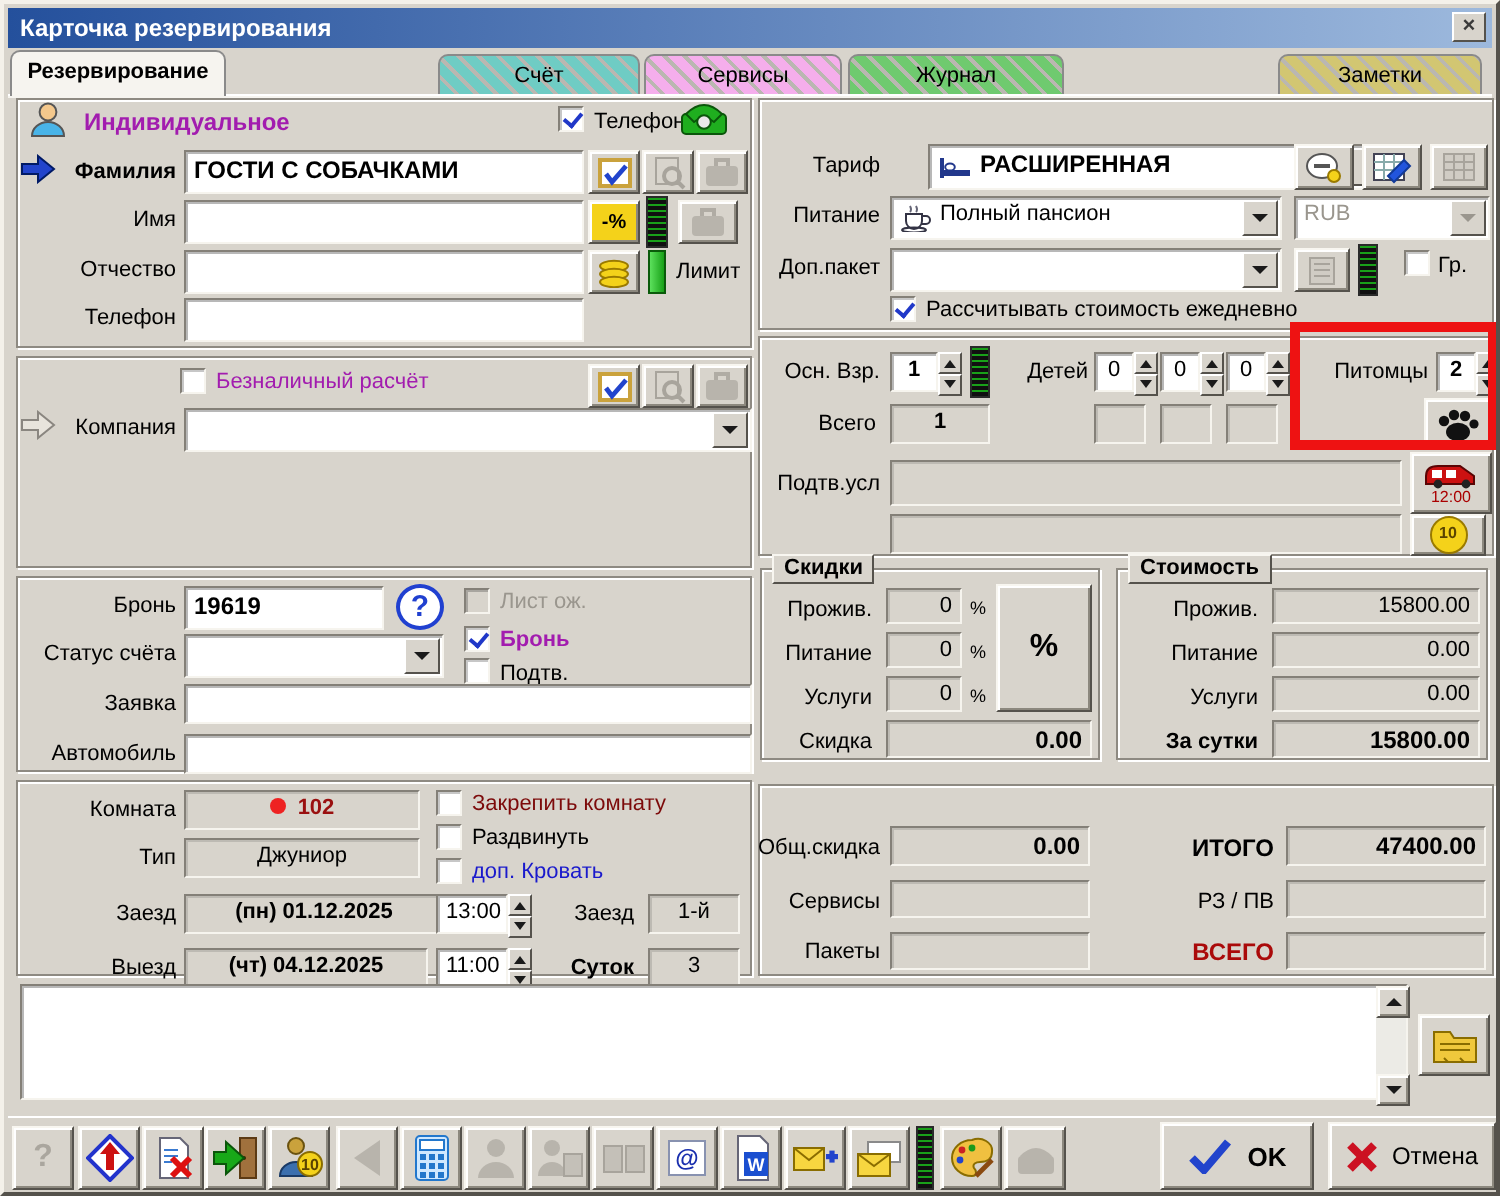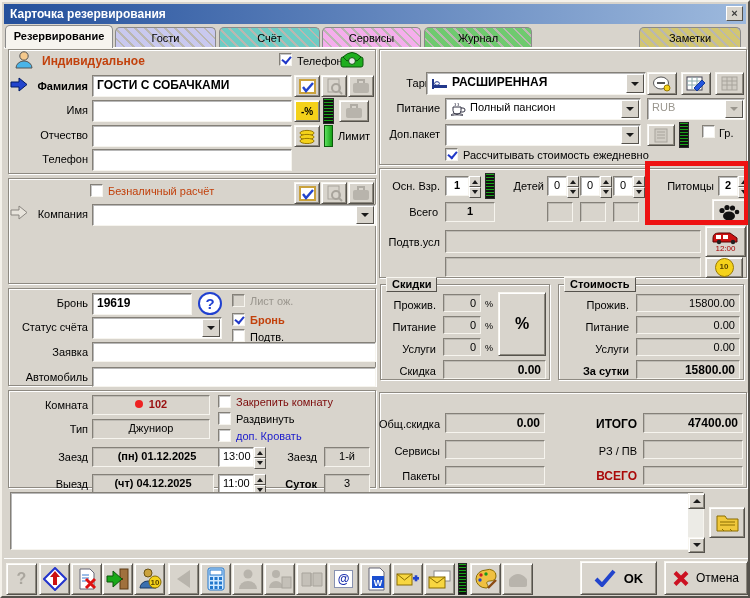--- a/index.html
+++ b/index.html
@@ -43,21 +43,21 @@
   .tri-d{width:0;height:0;border:4px solid transparent;border-top:4px solid #1a1a1a;margin-top:4px;}
   .tri-u{width:0;height:0;border:4px solid transparent;border-bottom:4px solid #1a1a1a;margin-bottom:4px;}
   .spinbtns{width:12px;height:20px;display:flex;flex-direction:column;}
   .spb{flex:1;background:#d8d4cc;border:1px solid;border-color:#fff #55524c #55524c #fff;
        display:flex;align-items:center;justify-content:center;}
   .spb .tri-u{border-width:3px;border-bottom-width:4px;margin:0 0 2px 0;}
   .spb .tri-d{border-width:3px;border-top-width:4px;margin:2px 0 0 0;}
   .strip{background:repeating-linear-gradient(#19a019 0 1px,#101010 1px 3px);border:1px solid #2a2a2a;}
   .greenbar{background:linear-gradient(to right,#5ce05c,#17a017);border:1px solid #0a5a0a;}
   .bold{font-weight:bold;}
-  .navy{color:#c2410c;}
+  .navy{color:#a21caf;}
   .maroon{color:#7c0a0a;}
   .gray{color:#9a968e;}
   .rnum{text-align:right;}
   .cnum{text-align:center;}
   .hl{border:5px solid #ee1212;pointer-events:none;z-index:40;}
   .qbtn{width:24px;height:23px;border-radius:50%;background:#fff;border:2px solid #2040d0;color:#2040d0;
         font-weight:bold;font-size:15px;text-align:center;line-height:19px;}
   
   .tb{left:2px;top:556px;width:746px;height:40px;background:#d8d4cc;border-top:1px solid #fff;}
   .tbb{width:31px;height:32px;}
@@ -78,22 +78,20 @@
 
   <div class="abs titlebar">
     <span>Карточка резервирования</span>
   </div>
   <div class="abs closebtn">
     <span>×</span>
   </div>
 
   <div class="abs tab active" style="left:3px;width:108px;">
     <span>Резервирование</span></div>
-  <div class="abs tab" style="left: 113px; width: 101px; --c: #c9c9ef;">
-    <span>Гости</span></div>
   <div class="abs tab" style="left: 217px; width: 101px; --c: #6fccc4;">
     <span>Счёт</span></div>
   <div class="abs tab" style="left: 320px; width: 99px; --c: #f5aeec;">
     <span>Сервисы</span></div>
   <div class="abs tab" style="left: 422px; width: 108px; --c: #6fca6f;">
     <span>Журнал</span></div>
   <div class="abs tab" style="left: 637px; width: 102px; --c: #d2c672;">
     <span>Заметки</span></div>
   <div class="abs tabline"></div>
 
@@ -286,21 +284,21 @@
         <span class="tri-u"></span>
       </div>
     <div class="spb">
         <span class="tri-d"></span>
       </div>
     </div>
   <span class="abs lab" style="left:275px;top:476px;width:40px;font-weight:bold;">Суток</span>
   <div class="abs ro cnum" style="left:322px;top:472px;width:46px;height:20px;">3</div>
 
   <span class="abs lab" style="left:360px;top:75px;width:78px;">Тариф</span>
-  <div class="abs fld" style="left:424px;top:70px;width:220px;height:23px;">
+  <div class="abs fld" style="left:462px;top:70px;width:220px;height:23px;">
     <span style="float:left;margin:2px 4px 0 0;">
       <svg width="17" height="13">
           <rect x="1" y="2" width="2" height="10" fill="#22388c"></rect>
           <rect x="1" y="8" width="15" height="3" fill="#22388c"></rect>
           <ellipse cx="6" cy="6.5" rx="2.4" ry="1.8" fill="#fff" stroke="#22388c"></ellipse>
         </svg>
       </span>
     <span class="bold" style="font-size:12px;">РАСШИРЕННАЯ</span>
     <div class="dd">
         <span class="tri-d"></span>

